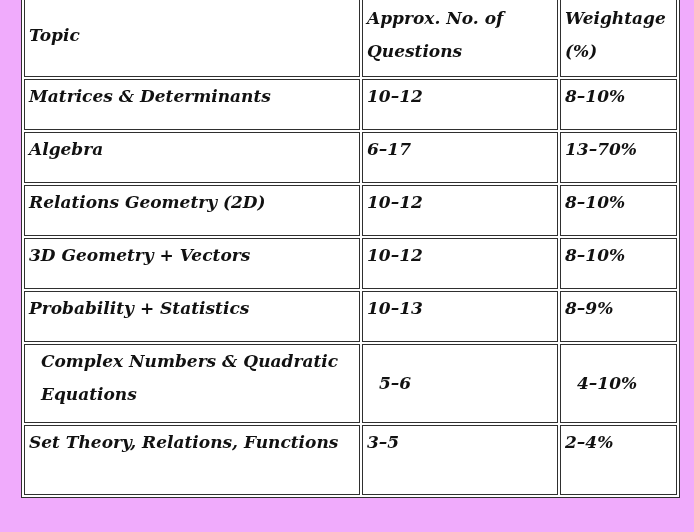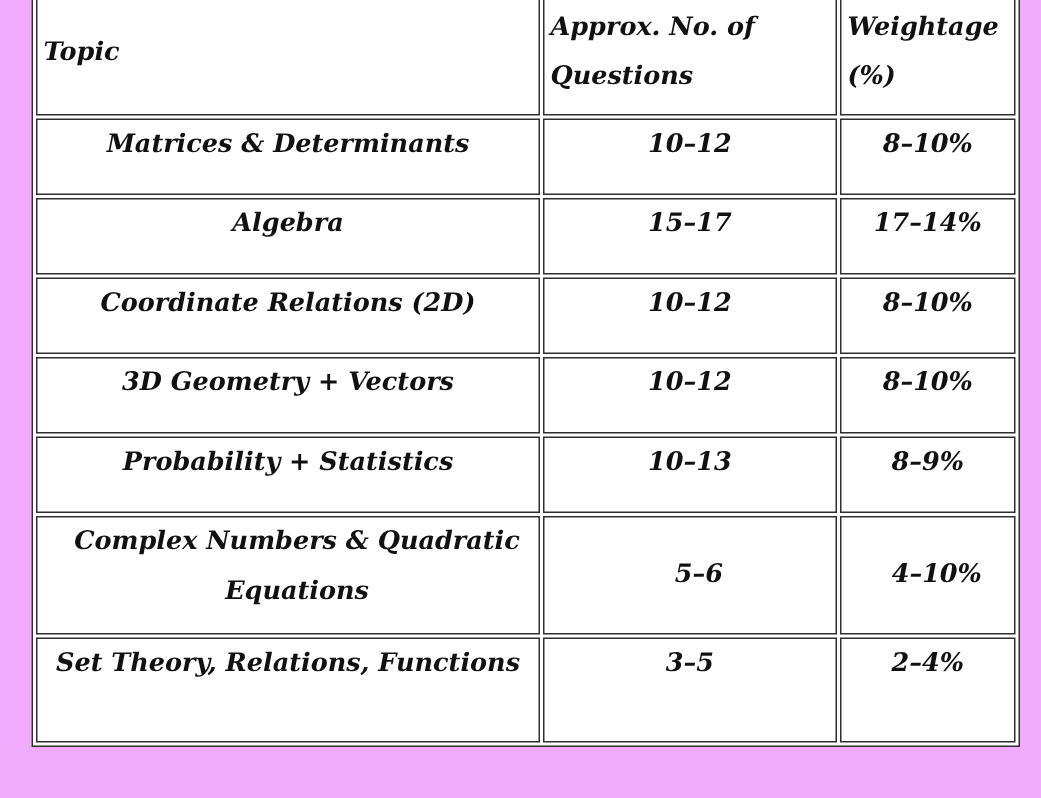--- a/index.html
+++ b/index.html
@@ -35,21 +35,20 @@
     overflow: hidden;
     background: #ffffff;
   }
   th {
     height: 84px;
     vertical-align: middle;
   }
   td {
     height: 51px;
     vertical-align: top;
-    text-align: center;
   }
   tr.row-tall td { height: 79px; padding-left: 16px; }
   tr.row-last td { height: 70px; }
   td.v-center { vertical-align: middle; margin-left: 39px; }
   col.c-topic { width: 336px; }
   col.c-questions { width: 196px; }
   col.c-weightage { width: 117px; }
 </style>
 </head>
 <body>
@@ -69,25 +68,25 @@
       </tr>
     </thead>
     <tbody>
       <tr>
         <td>Matrices &amp; Determinants</td>
         <td>10–12</td>
         <td>8–10%</td>
       </tr>
       <tr>
         <td>Algebra</td>
-        <td>15–17</td>
-        <td>17–14%</td>
+        <td>6–17</td>
+        <td>13–70%</td>
       </tr>
       <tr>
-        <td>Coordinate Relations (2D)</td>
+        <td>Relations Geometry (2D)</td>
         <td>10–12</td>
         <td>8–10%</td>
       </tr>
       <tr>
         <td>3D Geometry + Vectors</td>
         <td>10–12</td>
         <td>8–10%</td>
       </tr>
       <tr>
         <td>Probability + Statistics</td>

